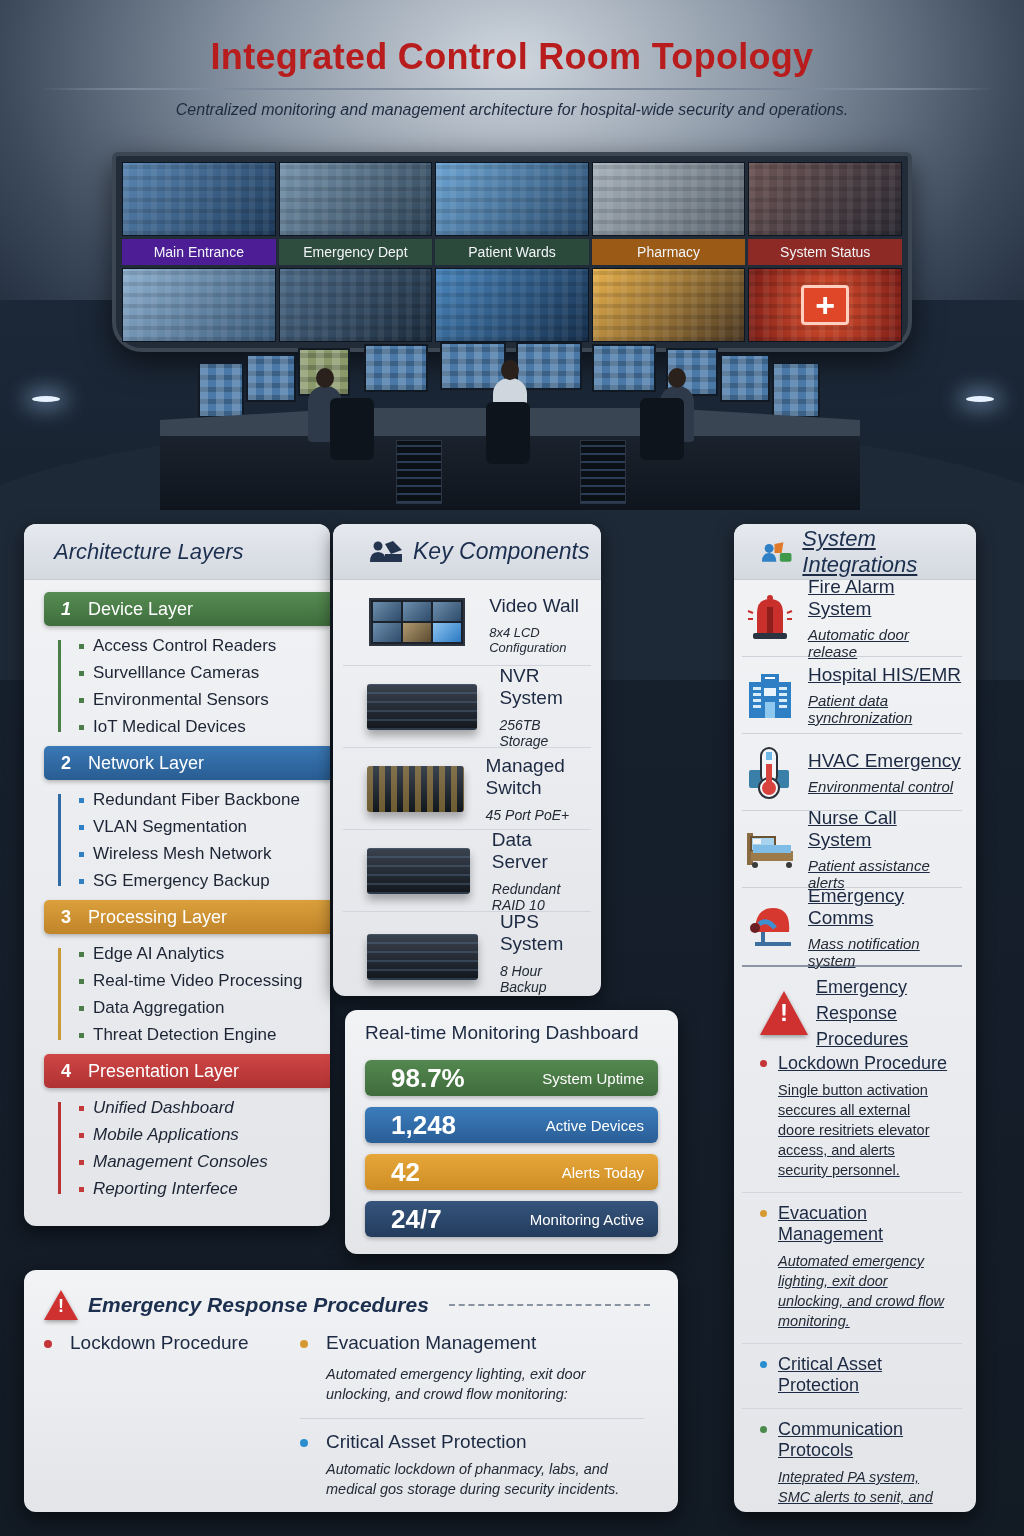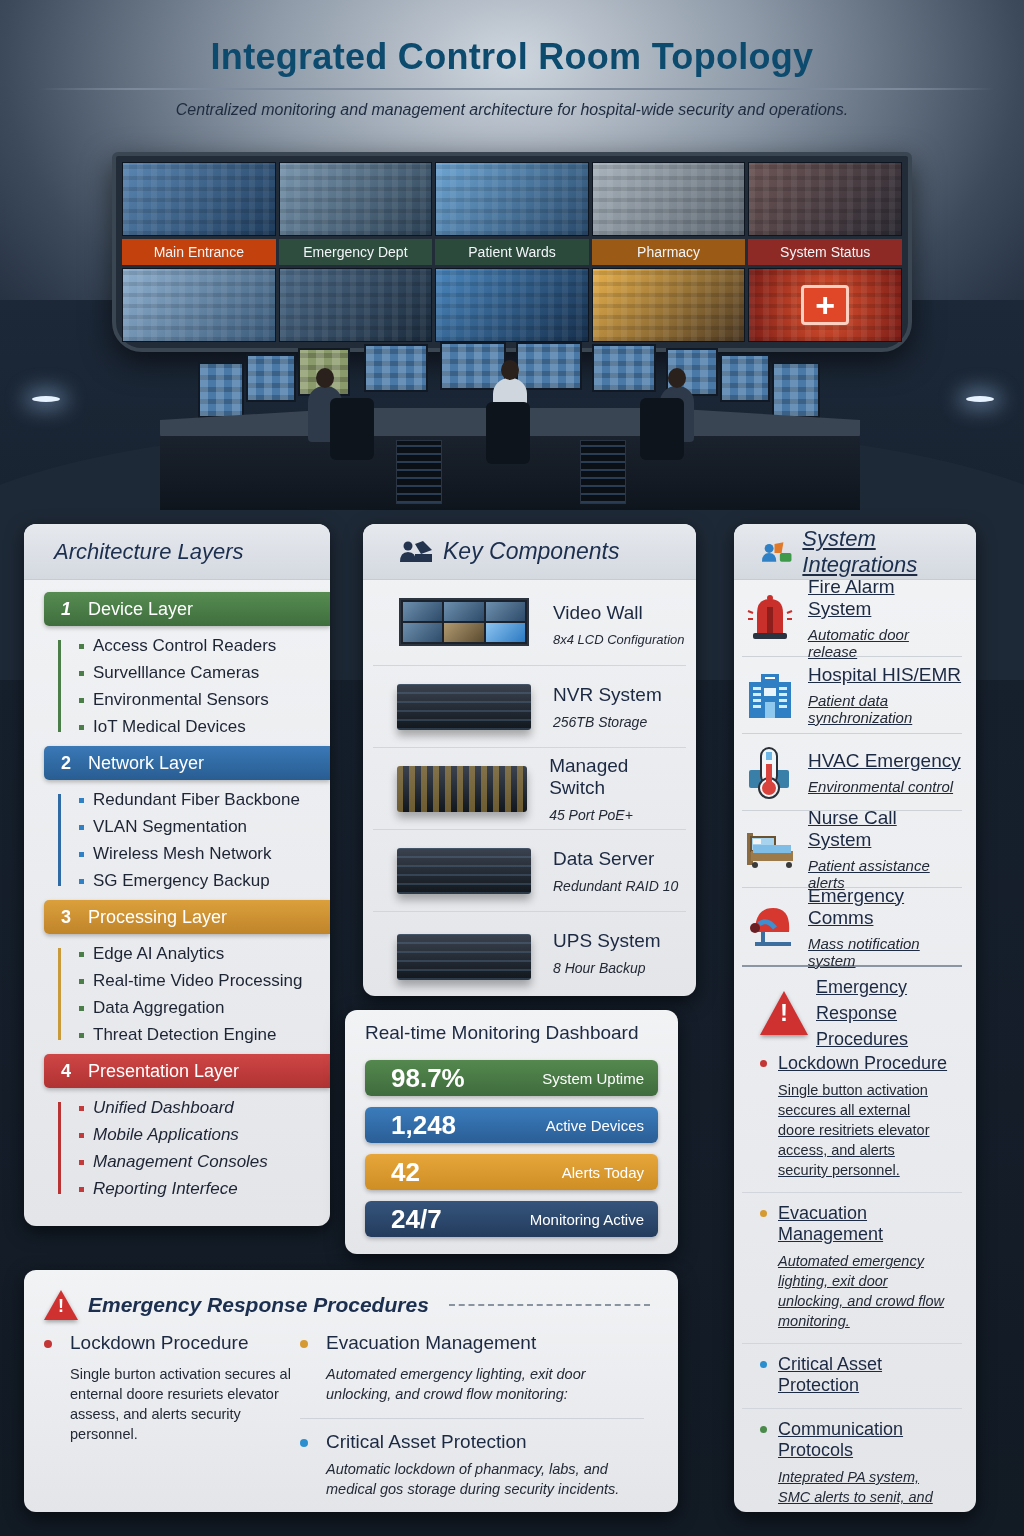--- a/index.html
+++ b/index.html
@@ -17,21 +17,21 @@
   }
   .floor-arc {
     position: absolute; left: -80px; top: 420px; width: 1184px; height: 260px;
     border-radius: 50% 50% 0 0;
     background: #1e2937;
     z-index: 0;
   }
   
   .title {
     position: absolute; top: 36px; left: 0; width: 1024px; text-align: center;
-    font-size: 36px; font-weight: bold; color: #0c4a6e; z-index: 2;
+    font-size: 36px; font-weight: bold; color: #b91c1c; z-index: 2;
     letter-spacing: 0.3px;
   }
   .title-rule {
     position: absolute; top: 88px; left: 40px; width: 954px; height: 2px;
     background: linear-gradient(90deg, transparent, #7d8a9b 10%, #7d8a9b 90%, transparent); z-index: 2;
   }
   .subtitle {
     position: absolute; top: 101px; left: 0; width: 1024px; text-align: center;
     font-size: 16px; font-style: italic; color: #1f2c40; z-index: 2;
   }
@@ -117,21 +117,21 @@
   }
   .layer-num { width: 44px; text-align: center; font-weight: bold; font-size: 18px; }
   .layer-items { position: relative; padding: 6px 0 6px 49px; }
   .layer-line { position: absolute; left: 14px; top: 14px; bottom: 14px; width: 3px; }
   .layer-item { font-size: 17px; color: #1d2434; height: 27px; line-height: 27px; position: relative; }
   .layer-item::before {
     content: ""; position: absolute; left: -14px; top: 12px; width: 5px; height: 5px; background: var(--dot);
   }
 
   
-  #comp { left: 363px; top: 524px; width: 333px; height: 472px; }
+  #comp { left: 333px; top: 524px; width: 268px; height: 472px; }
   #comp .panel-head { padding-left: 36px; }
   .comp-row {
     display: flex; align-items: center; height: 82px; margin: 0 10px; border-bottom: 1px solid #d2d6dc;
   }
   .comp-row:last-child { border-bottom: none; }
   .comp-img { width: 150px; height: 62px; position: relative; margin-left: 14px; margin-right: 16px; }
   .hw {
     position: absolute; left: 10px; right: 6px; top: 8px; bottom: 8px;
     background: linear-gradient(#4c5563, #14191f); border-radius: 3px;
     box-shadow: 0 6px 8px rgba(0,0,0,0.3);
@@ -207,21 +207,21 @@
 <div class="title-rule"></div>
 <p class="subtitle">Centralized monitoring and management architecture for hospital-wide security and operations.</p>
 
 <div class="wall">
   <div class="cam" style="background:linear-gradient(135deg,#5b87b3,#1f3c5c);"></div>
   <div class="cam" style="background:linear-gradient(135deg,#7b98b0,#2a3f52);"></div>
   <div class="cam" style="background:linear-gradient(135deg,#6ea5d3,#29496a);"></div>
   <div class="cam" style="background:linear-gradient(135deg,#a9b4bd,#5c6670);"></div>
   <div class="cam" style="background:linear-gradient(135deg,#6e5656,#2c2a33);"></div>
 
-  <div class="cam-label" style="background:#c2410c">Main Entrance</div>
+  <div class="cam-label" style="background:#4c1d95">Main Entrance</div>
   <div class="cam-label" style="background:#2f4d3f">Emergency Dept</div>
   <div class="cam-label" style="background:#2c4a3c">Patient Wards</div>
   <div class="cam-label" style="background:#9b5a16">Pharmacy</div>
   <div class="cam-label" style="background:#8e2a25">System Status</div>
 
   <div class="cam" style="background:linear-gradient(135deg,#8fb0cf,#3a5a7a);"></div>
   <div class="cam" style="background:linear-gradient(135deg,#4f6d8a,#1b2b3c);"></div>
   <div class="cam" style="background:linear-gradient(135deg,#4a86bd,#17304d);"></div>
   <div class="cam" style="background:linear-gradient(135deg,#e7b04c,#4d3a24);"></div>
   <div class="cam" style="background:radial-gradient(circle,#e1542f,#7a1d18);">
@@ -535,21 +535,20 @@
     <div class="warn-tri">
         <span>!</span>
       </div>
     <span class="erp-title">Emergency Response Procedures</span>
     <div class="erp-dash"></div>
   </div>
   <div class="erp-cols">
     <div class="erp-col-left">
       <div style="--dot:#c43535">
         <div class="b-proc-name">Lockdown Procedure</div>
-        <div class="b-proc-desc" style="font-style:normal">Single burton activation secures al enternal doore resuriets elevator assess, and alerts security personnel.</div>
       </div>
     </div>
     <div class="erp-col-right">
       <div style="--dot:#d69a33">
         <div class="b-proc-name">Evacuation Management</div>
         <div class="b-proc-desc">Automated emergency lighting, exit door unlocking, and crowd flow monitoring:</div>
       </div>
       <div class="b-divider"></div>
       <div style="--dot:#2b8fcf">
         <div class="b-proc-name">Critical Asset Protection</div>

